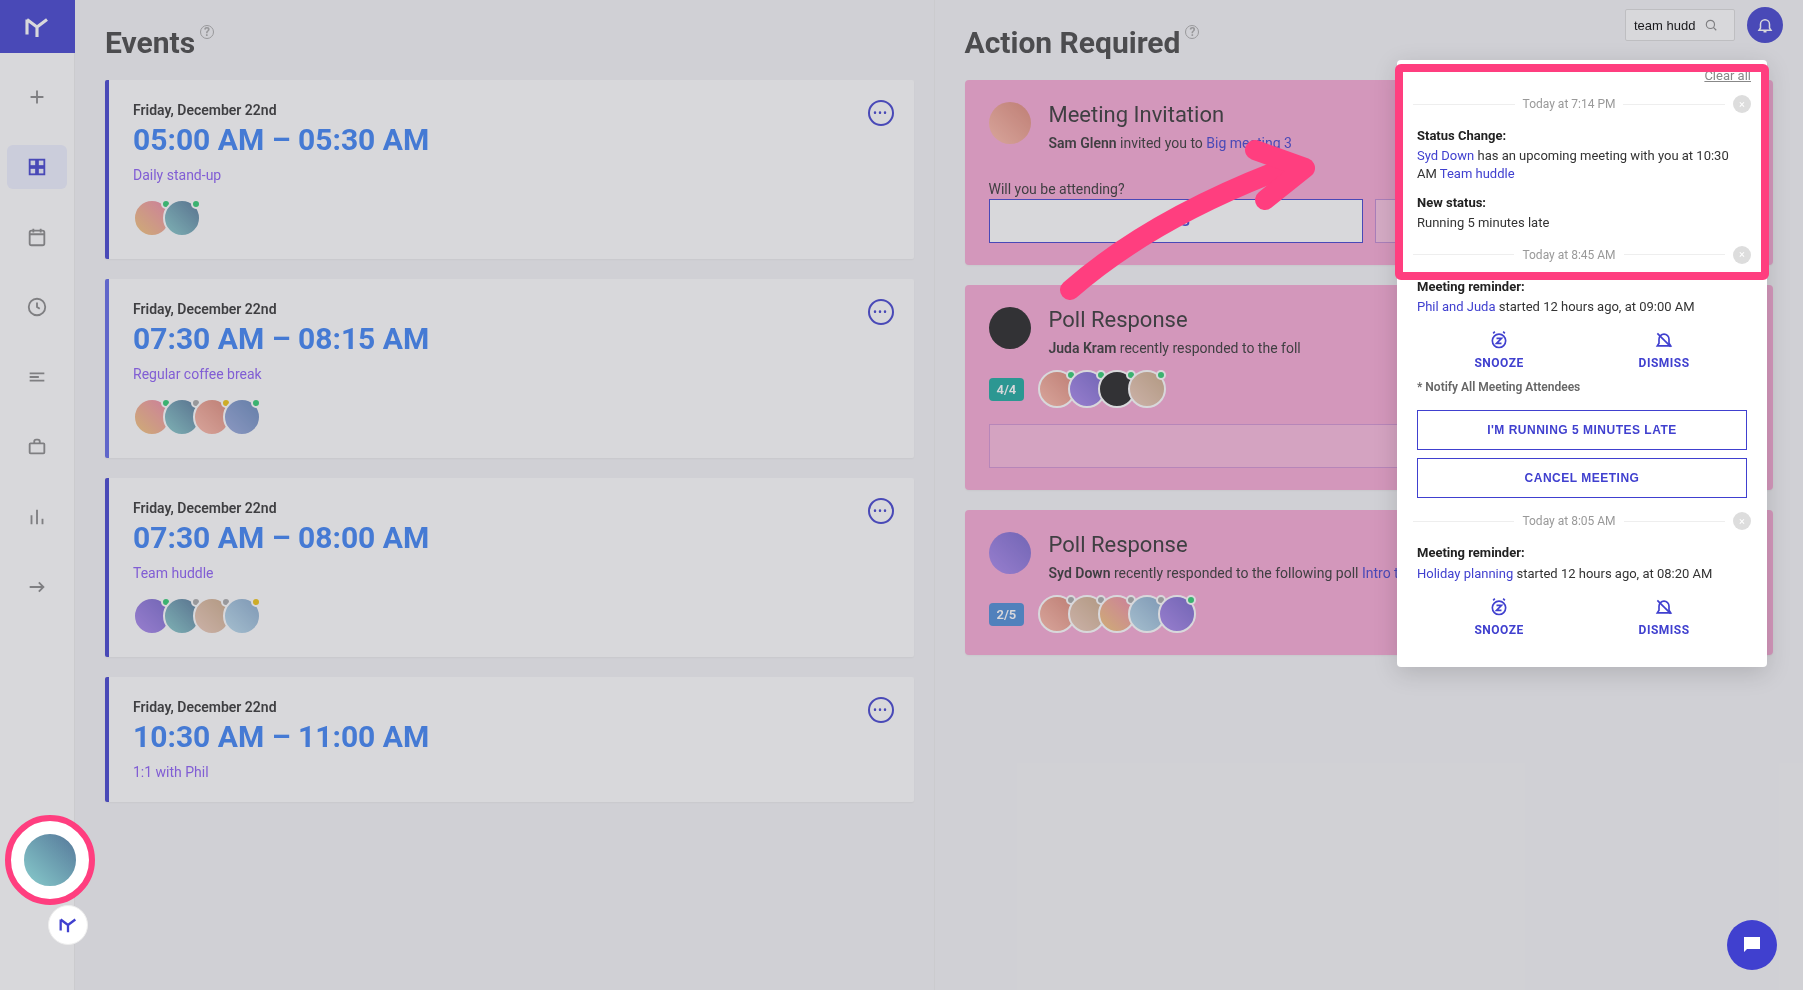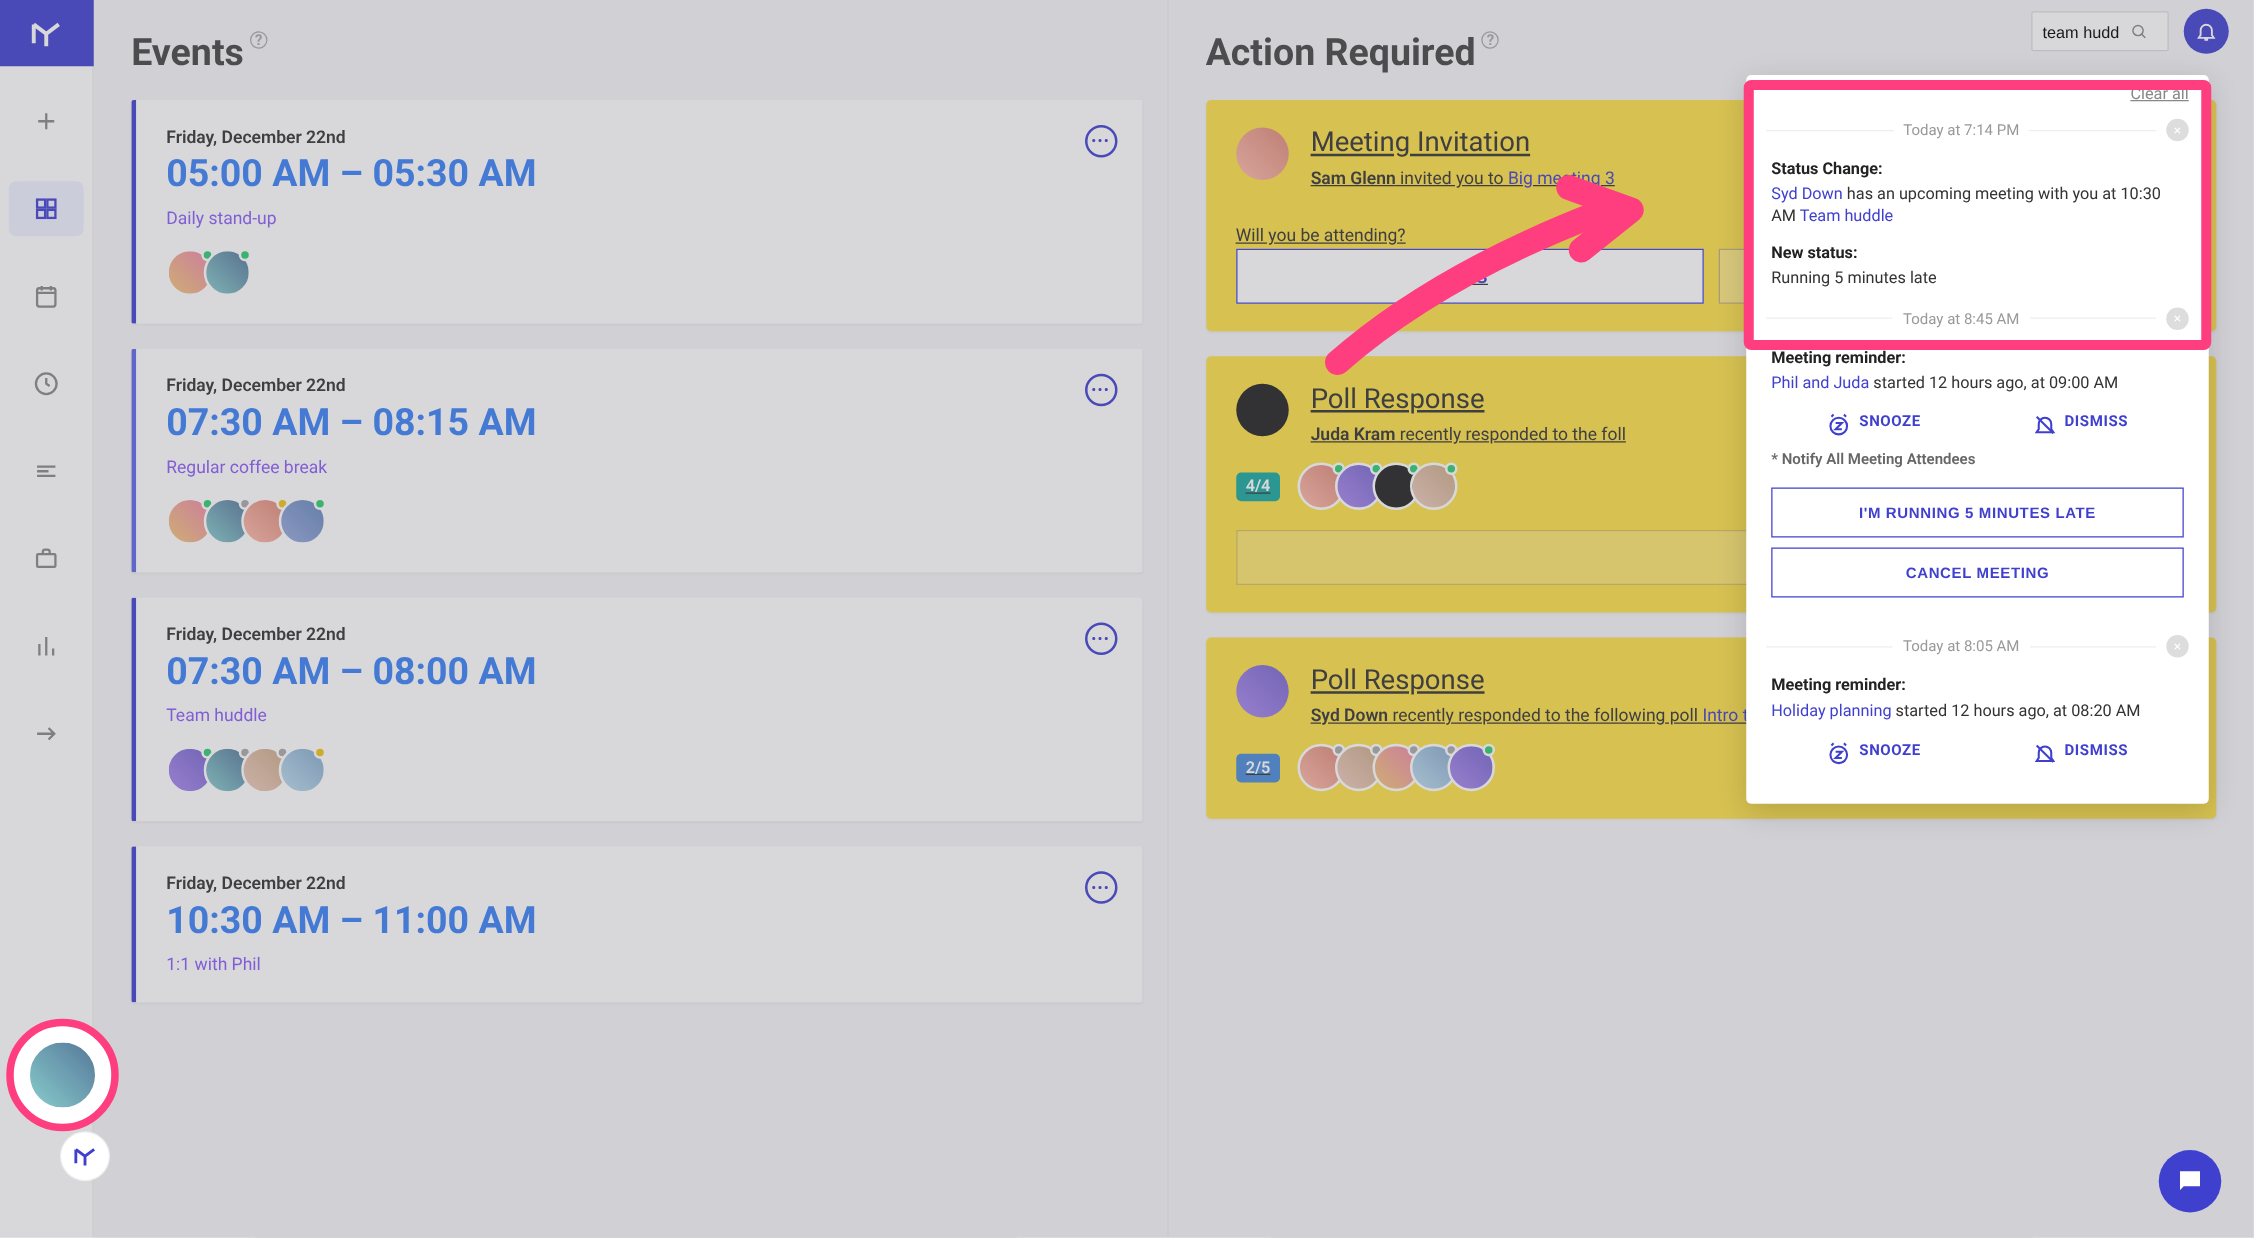--- a/index.html
+++ b/index.html
@@ -37,21 +37,21 @@
 .more-btn { position: absolute; top: 20px; right: 20px; width: 26px; height: 26px; border: 2px solid #4040cf; border-radius: 50%; display: flex; align-items: center; justify-content: center; cursor: pointer; color: #4040cf; font-size: 12px; letter-spacing: 1px; }
 .avatars { display: flex; margin-top: 16px; }
 .avatar { width: 34px; height: 34px; border-radius: 50%; border: 2px solid #fff; background: #ccc; margin-left: -8px; position: relative; background-size: cover; background-position: center; }
 .avatar:first-child { margin-left: 0; }
 .avatar.sm { width: 38px; height: 38px; }
 .status-dot { position: absolute; top: -2px; right: -2px; width: 10px; height: 10px; border-radius: 50%; border: 2px solid #fff; }
 .status-dot.green { background: #2ecc71; }
 .status-dot.gray { background: #aaa; }
 .status-dot.yellow { background: #f1c40f; }
 
-.action-card { background: #fde047; border-radius: 4px; padding: 22px 24px; margin-bottom: 20px; box-shadow: 0 1px 2px rgba(0,0,0,0.05); text-decoration: underline; }
+.action-card { background: #f9a8d4; border-radius: 4px; padding: 22px 24px; margin-bottom: 20px; box-shadow: 0 1px 2px rgba(0,0,0,0.05); }
 .action-head { display: flex; gap: 18px; align-items: flex-start; }
 .action-av { width: 42px; height: 42px; border-radius: 50%; background: #ccc; flex-shrink: 0; }
 .action-hd-txt { flex: 1; }
 .action-title { font-size: 22px; color: #333; margin-bottom: 8px; }
 .action-sub { font-size: 14px; color: #333; }
 .action-sub strong { font-weight: 600; }
 .link { color: #4040cf; cursor: pointer; }
 .action-q { font-size: 14px; color: #333; margin-top: 30px; margin-bottom: 2px; }
 .action-btns { display: flex; gap: 12px; }
 .btn-outline { flex: 1; border: 1.5px solid #4040cf; color: #4040cf; background: #fff; height: 44px; font-weight: 700; font-size: 14px; cursor: pointer; letter-spacing: 0.5px; }
@@ -61,21 +61,21 @@
 
 .notif-panel { position: absolute; top: 60px; right: 36px; width: 370px; background: #fff; box-shadow: 0 6px 24px rgba(0,0,0,0.15); border-radius: 4px; z-index: 80; padding-bottom: 20px; }
 .notif-clear { display: block; text-align: right; padding: 8px 16px; font-size: 13px; color: #888; text-decoration: underline; cursor: pointer; }
 .notif-time-row { display: flex; align-items: center; gap: 8px; padding: 4px 16px; position: relative; }
 .notif-time-row .line { flex: 1; height: 1px; background: #eee; }
 .notif-time-row .txt { font-size: 12px; color: #999; }
 .close-x { width: 18px; height: 18px; border-radius: 50%; background: #ddd; color: #fff; display: flex; align-items: center; justify-content: center; font-size: 11px; cursor: pointer; flex-shrink: 0; }
 .notif-body { padding: 10px 20px; font-size: 13px; line-height: 1.4; }
 .notif-body .ttl { font-weight: 700; margin-bottom: 2px; color: #222; }
 .notif-actions { display: flex; justify-content: space-around; padding: 4px 20px 10px; }
-.notif-act { display: flex; flex-direction: row; align-items: flex-start; gap: 6px; color: #4040cf; cursor: pointer; font-size: 12px; font-weight: 700; letter-spacing: 0.5px; }
+.notif-act { display: flex; flex-direction: column; align-items: center; gap: 6px; color: #4040cf; cursor: pointer; font-size: 12px; font-weight: 700; letter-spacing: 0.5px; }
 .notif-act svg { width: 20px; height: 20px; }
 .notif-sub { font-size: 12px; color: #666; padding: 0 20px 8px; font-weight: 600; }
 .notif-btn { display: block; width: calc(100% - 40px); margin: 8px 20px 0; border: 1.5px solid #4040cf; color: #4040cf; background: #fff; height: 40px; font-weight: 700; font-size: 12px; cursor: pointer; letter-spacing: 0.5px; }
 .highlight-box { border: 8px solid #ff3e7f; border-radius: 6px; position: absolute; top: 64px; right: 34px; width: 374px; height: 216px; z-index: 200; pointer-events: none; }
 
 .overlay { position: absolute; inset: 0; background: rgba(100,100,110,0.25); z-index: 40; pointer-events: none; }
 
 .chat-fab { position: absolute; bottom: 20px; right: 26px; width: 50px; height: 50px; border-radius: 50%; background: #4040cf; display: flex; align-items: center; justify-content: center; cursor: pointer; z-index: 100; }
 .chat-fab svg { width: 24px; height: 24px; color: #fff; }
 
@@ -362,21 +362,21 @@
           <path d="M18 16v-5a6 6 0 10-12 0v5l-2 3h16l-2-3z"></path>
           <line x1="4" y1="4" x2="20" y2="20"></line>
         </svg>
         <span>DISMISS</span>
       </div>
   </div>
   <div class="notif-sub">* Notify All Meeting Attendees</div>
   <button class="notif-btn">I'M RUNNING 5 MINUTES LATE</button>
   <button class="notif-btn">CANCEL MEETING</button>
 
-  <div class="notif-time-row" style="margin-top:26px">
+  <div class="notif-time-row" style="margin-top:10px">
       <div class="line"></div>
       <span class="txt">Today at 8:05 AM</span>
       <div class="line"></div>
       <span class="close-x">×</span>
     </div>
   <div class="notif-body">
     <div class="ttl">Meeting reminder:</div>
     <div><span class="link">Holiday planning</span><span> started 12 hours ago, at 08:20 AM</span></div>
   </div>
   <div class="notif-actions">

